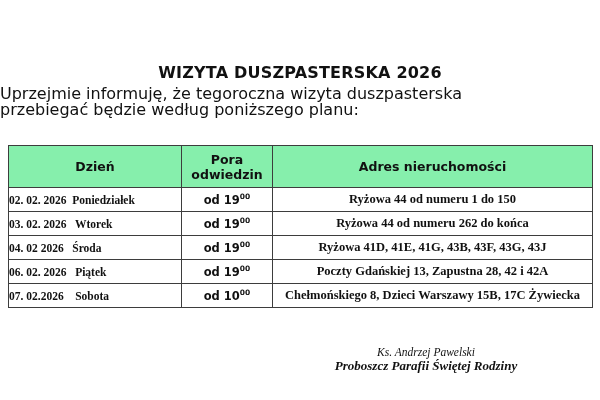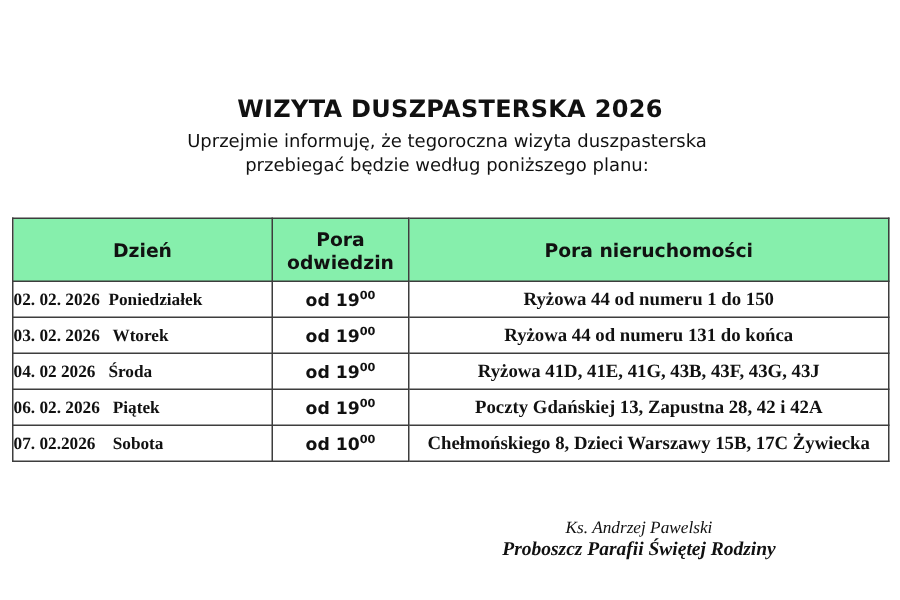--- a/index.html
+++ b/index.html
@@ -6,23 +6,23 @@
   .page{
     position:relative;width:600px;height:400px;background:#ffffff;
     font-family:"Liberation Sans",sans-serif;color:#000;overflow:hidden;margin-top:23px;
   }
   .doc-title{
     position:absolute;top:40px;left:0;width:600px;text-align:center;
     font-family:"DejaVu Sans","Liberation Sans",sans-serif;
     font-weight:bold;font-size:16px;letter-spacing:0.2px;color:#111;
   }
   .doc-intro{
-    position:absolute;top:63px;left:0;width:596px;text-align:center;
+    position:absolute;top:63px;left:0;width:596px;
     font-family:"DejaVu Sans","Liberation Sans",sans-serif;
-    font-size:12px;line-height:16px;color:#111;
+    font-size:16px;line-height:16px;color:#111;
   }
   table.schedule{
     position:absolute;top:122px;left:8px;width:584px;
     border-collapse:collapse;table-layout:fixed;
   }
   table.schedule td,table.schedule th{
     border:1.5px solid #3d3d3d;padding:0;vertical-align:middle;color:#111;
   }
   col.c-day{width:173px;}
   col.c-time{width:91px;}
@@ -70,31 +70,31 @@
   <table class="schedule">
     <colgroup>
       <col class="c-day">
         <col class="c-time">
         <col class="c-addr">
     </colgroup>
     <tbody>
         <tr class="head-row">
       <th class="hdr">Dzień</th>
       <th class="hdr hdr-time">Pora odwiedzin</th>
-      <th class="hdr">Pora nieruchomości</th>
+      <th class="hdr">Adres nieruchomości</th>
     </tr>
     <tr class="data-row">
       <td class="cell-day">02. 02. 2026  Poniedziałek</td>
       <td class="cell-time"><span>od 19</span><sup>00</sup></td>
       <td class="cell-addr">Ryżowa 44 od numeru 1 do 150</td>
     </tr>
     <tr class="data-row">
       <td class="cell-day">03. 02. 2026   Wtorek</td>
       <td class="cell-time"><span>od 19</span><sup>00</sup></td>
-      <td class="cell-addr">Ryżowa 44 od numeru 131 do  końca</td>
+      <td class="cell-addr">Ryżowa 44 od numeru 262 do  końca</td>
     </tr>
     <tr class="data-row">
       <td class="cell-day">04. 02 2026   Środa</td>
       <td class="cell-time"><span>od 19</span><sup>00</sup></td>
       <td class="cell-addr">Ryżowa 41D, 41E, 41G, 43B, 43F, 43G, 43J</td>
     </tr>
     <tr class="data-row">
       <td class="cell-day">06. 02. 2026   Piątek</td>
       <td class="cell-time"><span>od 19</span><sup>00</sup></td>
       <td class="cell-addr">Poczty Gdańskiej 13, Zapustna 28, 42 i 42A</td>

